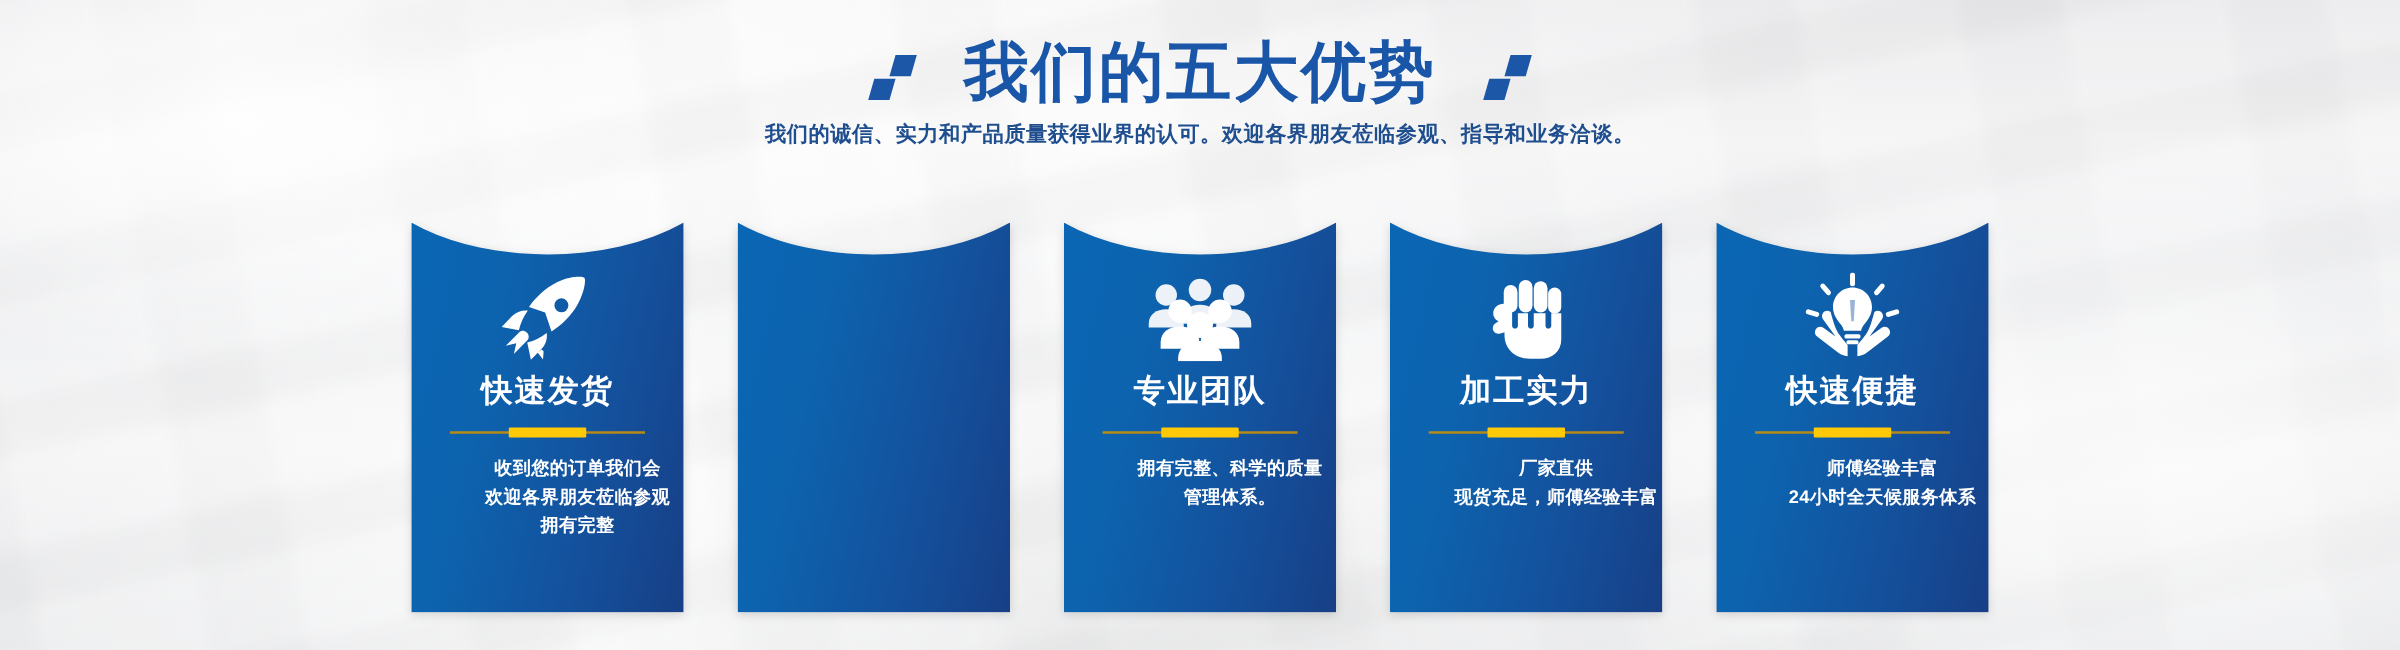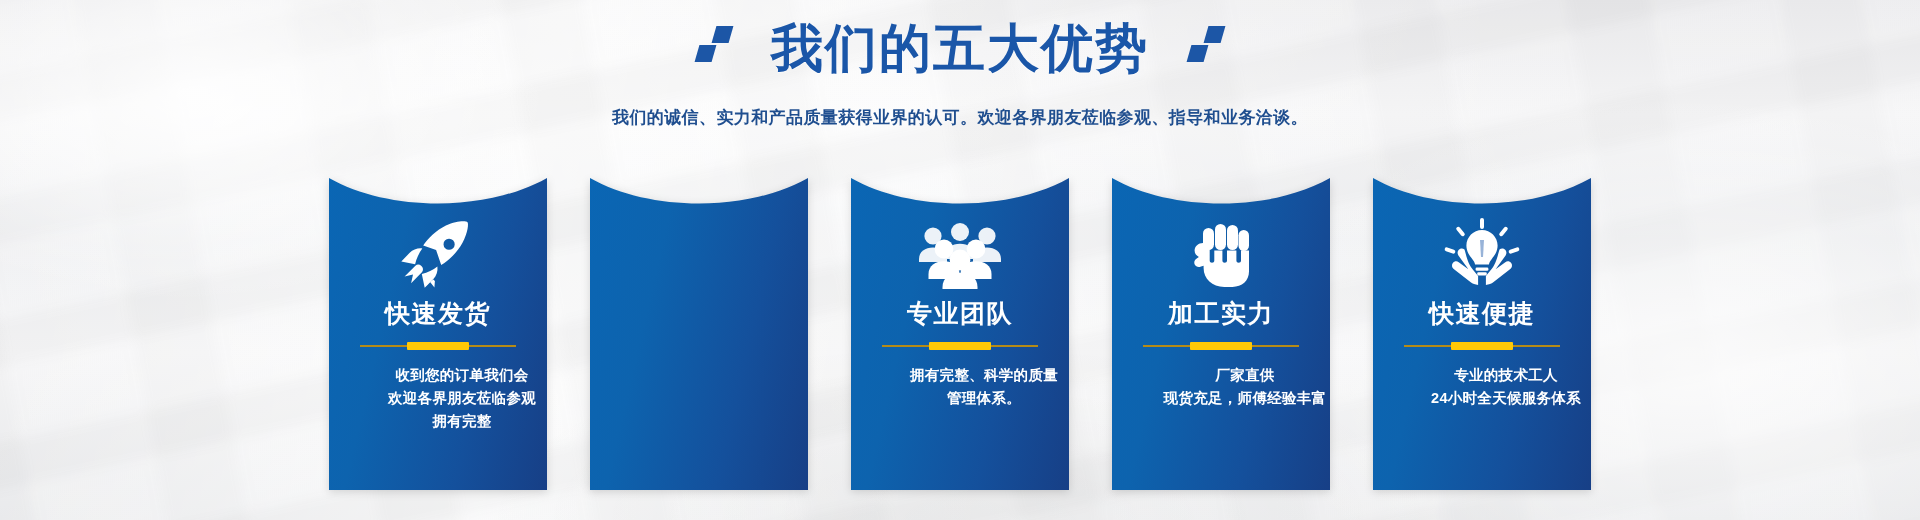--- a/index.html
+++ b/index.html
@@ -30,39 +30,39 @@
     content:""; position:absolute; inset:0;
     background:
       radial-gradient(ellipse 520px 300px at 10% 18%, rgba(255,255,255,.85), rgba(255,255,255,0) 70%),
       radial-gradient(ellipse 620px 380px at 88% 70%, rgba(255,255,255,.7), rgba(255,255,255,0) 72%),
       radial-gradient(ellipse 700px 260px at 50% 100%, rgba(0,0,0,.035), rgba(0,0,0,0) 70%);
   }
 
   
   .header{ position:absolute; top:0; left:0; width:1920px; text-align:center; z-index:3; }
   .title-row{
-    margin-top:22px; display:flex; align-items:flex-start;
+    margin-top:22px; display:flex; align-items:flex-end;
     justify-content:center; gap:40px; height:62px;
   }
   .title-text{
     font-size:52px; font-weight:bold; color:#1a56a8;
     letter-spacing:2px; line-height:1;
     text-shadow:0 1px 0 rgba(255,255,255,.6);
     white-space:nowrap;
   }
   .deco{ width:34px; height:44px; position:relative; flex:none; }
   .deco i{
     position:absolute; display:block; width:17px; height:17px;
     background:#1c56a6; transform:skewX(-16deg);
   }
   .deco i.a{ right:0; top:4px; }
   .deco i.b{ left:0;  bottom:4px; }
 
   .subtitle{
-    margin-top:22px; font-size:17px; color:#1f4e8f;
+    margin-top:12px; font-size:17px; color:#1f4e8f;
     font-weight:bold; letter-spacing:.4px; white-space:nowrap;
   }
 
   
   .cards{
     position:absolute; top:178px; left:0; width:1920px;
     display:flex; justify-content:center; gap:43px; z-index:2;
   }
   .card{
     position:relative; width:218px; height:312px;
@@ -240,19 +240,19 @@
 
           <path d="M58.5 31.6c1.9-1.6 4.6-1.3 6.1.7 1.1 1.5 1.1 3.5 0 5.1l-10 13.9 9.7-7.1c1.9-1.4 4.5-1 5.9.9 1.4 1.9 1 4.6-.9 6L52.6 64c-2.2 1.7-4.9 2.7-7.7 2.9V58c2.4-2.9 5.1-6.2 7.2-9.1 3.2-4.5 4.8-11.9 6.4-17.3z"></path>
         </svg>
       </div>
       <div class="card-title">快速便捷</div>
       <div class="divider">
         <span class="thin"></span>
           <span class="thick"></span>
       </div>
       <div class="card-desc">
-        <div>专业的技术工人</div>
+        <div>师傅经验丰富</div>
         <div>24小时全天候服务体系</div>
       </div>
     </div>
   </div>
 
 </div>
 
 </body></html>

